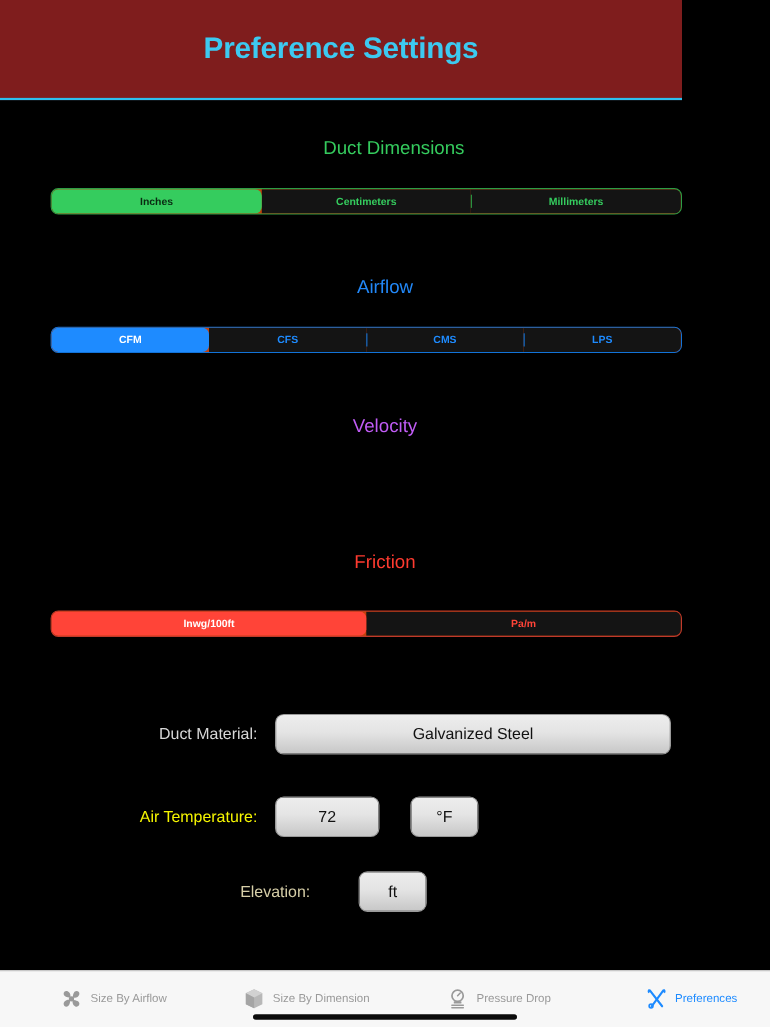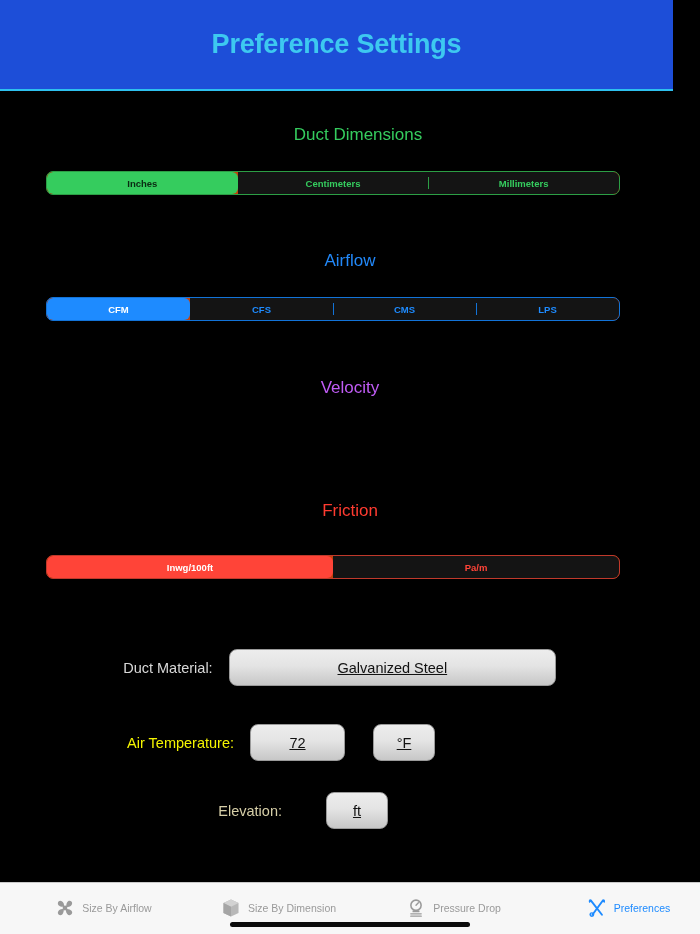--- a/index.html
+++ b/index.html
@@ -6,22 +6,22 @@
   html, body {
     width: 700px; height: 934px;
     background: #000000;
     font-family: "Liberation Sans", sans-serif;
     overflow: hidden;
   }
   #app { position: relative; width: 700px; height: 934px; background:#000; }
 
   
   .header {
-    position: absolute; left:0; top:0; width:673px; height:91px;
-    background:#1d4ed8;
+    position: absolute; left:0; top:0; width:620px; height:91px;
+    background:#7f1d1d;
     border-bottom: 2px solid #2EC0EE;
     display:flex; align-items:center; justify-content:center;
   }
   .header-title {
     color:#3DC9F0;
     font-size:27px;
     font-weight:bold;
     letter-spacing:-0.2px;
   }
 
@@ -92,41 +92,40 @@
 
   
   .seg.red { border-color:#C0392B; }
   .seg.red .seg-item { color:#FF4438; }
   .seg.red .seg-item + .seg-item::before { background:#C0392B; }
   .seg.red .seg-item.selected { background:#FF4438; color:#ffffff; }
   .t-red { color:#FF3B30; }
 
   
   .form-row {
-    position:absolute; left:0; width:556px;
+    position:absolute; left:0; width:700px;
     display:flex; align-items:center;
   }
   .form-label {
     width:250px; text-align:right;
     padding-right:16px;
     font-size:14.5px;
   }
   .lbl-grey { color:#D8D8D8; }
   .lbl-yellow { color:#F5F500; }
   .lbl-tan { color:#D7CFA8; }
 
   .field {
     background: linear-gradient(180deg,#EDEDED 0%, #E4E4E4 45%, #C7C7C7 100%);
     border:1px solid #9A9A9A;
     border-radius:8px;
     color:#111;
     display:flex; align-items:center; justify-content:center;
     font-size:14.5px;
     height:37px;
-    text-decoration:underline;
   }
   .field-material { width:360px; }
   .field-num { width:95px; }
   .field-unit { width:62px; margin-left:28px; }
 
   
   .tabbar {
     position:absolute; left:0; top:882px; width:700px; height:52px;
     background:#F7F7F7;
     border-top:1px solid #C9C9C9;

